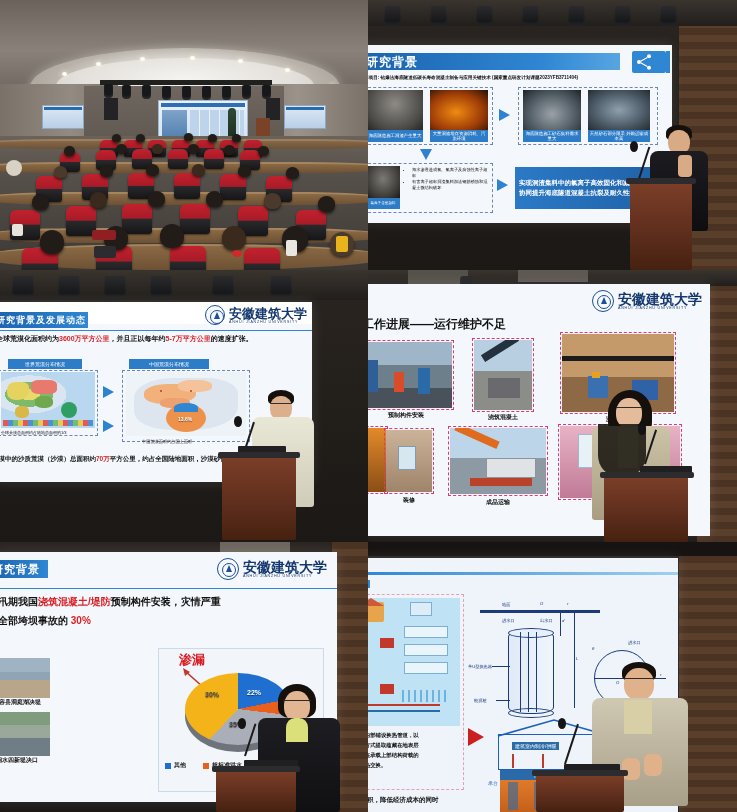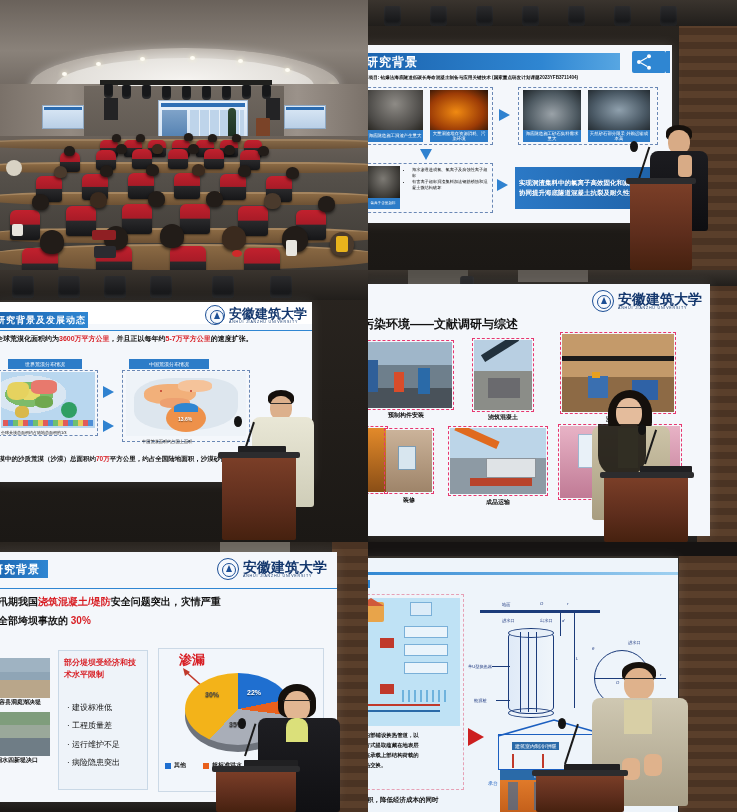--- a/index.html
+++ b/index.html
@@ -519,21 +519,21 @@
     <div class="lamp" style="left:92px;top:6px;width:14px;height:16px"></div>
 
     <div class="screen" style="left:-6px;top:14px;width:348px;height:252px">
       <div class="logo-wrap" style="right:8px;top:6px">
         <div class="logo-seal" style="width:22px;height:22px"></div>
         <div>
           <div class="logo-cn" style="font-size:14px">安徽建筑大学</div>
           <div class="logo-en">ANHUI JIANZHU UNIVERSITY</div>
         </div>
       </div>
-      <div style="position:absolute;left:0;top:32px;font-size:12px;font-weight:bold;color:#111">污染环境——文献调研与综述</div>
+      <div style="position:absolute;left:0;top:32px;font-size:12px;font-weight:bold;color:#111">工作进展——运行维护不足</div>
 
       <div class="dash-pink" style="left:-4px;top:56px;width:96px;height:70px"></div>
       <div class="photo" style="left:-2px;top:58px;width:92px;height:66px;background:
         linear-gradient(180deg,#9fb6c9 0 35%,#6e7f8c 35% 70%,#49525a 70% 100%)">
         <div style="position:absolute;left:4px;top:18px;width:14px;height:32px;background:#2f5f99"></div>
         <div style="position:absolute;left:34px;top:30px;width:10px;height:20px;background:#d94c2a"></div>
         <div style="position:absolute;left:58px;top:26px;width:12px;height:26px;background:#2a6aa8"></div>
       </div>
       <div class="cap-dark" style="left:-2px;top:127px;width:92px">预制构件安装</div>
 
@@ -609,44 +609,35 @@
           <div class="logo-cn" style="font-size:14px">安徽建筑大学</div>
           <div class="logo-en">ANHUI JIANZHU UNIVERSITY</div>
         </div>
       </div>
       <div style="position:absolute;left:-4px;top:8px;width:60px;height:18px;background:linear-gradient(90deg,#1b63ae,#2f86d2)">
         <span class="slide-title-txt" style="left:4px;top:2px;font-size:11px">研究背景</span>
       </div>
       <div style="position:absolute;left:0;top:36px;right:0;height:1px;background:#2f86d2"></div>
 
       <div style="position:absolute;left:-4px;top:42px;right:0;font-size:10px;font-weight:bold;color:#111;line-height:1.5">
-        <span>，汛期我国</span><span class="hl-red">浇筑混凝土/堤防</span><span>安全问题突出，灾情严重</span>
+        <span>，汛期我国</span><span class="hl-red">浇筑混凝土/堤防</span><span>预制构件安装，灾情严重</span>
       </div>
       <div style="position:absolute;left:-4px;top:62px;font-size:10px;font-weight:bold;color:#111">
         <span>占全部垮坝事故的 </span><span class="hl-red">30%</span>
       </div>
 
       <div class="photo" style="left:-8px;top:106px;width:66px;height:40px;background:
         linear-gradient(180deg,#9fb3c2 0 35%,#b9a68a 35% 100%)">
         <div style="position:absolute;left:0;top:14px;right:0;height:8px;background:#8fa5b6"></div>
       </div>
       <div class="cap-dark" style="left:-8px;top:146px;width:66px;font-size:6px">华容县洞庭湖决堤</div>
       <div class="photo" style="left:-8px;top:160px;width:66px;height:44px;background:
         linear-gradient(180deg,#7f9d7c 0 30%,#9aa89a 30% 60%,#6f7d86 60% 100%)"></div>
       <div class="cap-dark" style="left:-8px;top:204px;width:66px;font-size:6px">湘水四新堤决口</div>
 
-      <div style="position:absolute;left:66px;top:98px;width:90px;height:140px;background:#eef3f9;border:1px solid #c9d8e6">
-        <div style="position:absolute;left:5px;top:6px;right:5px;color:#d81f25;font-weight:bold;font-size:8px;line-height:1.5">部分堤坝受经济和技术水平限制</div>
-        <div style="position:absolute;left:8px;top:48px;right:4px;font-size:8px;color:#111;line-height:2.3">
-          <div>·&nbsp;<span>建设标准低</span></div>
-          <div>·&nbsp;<span>工程质量差</span></div>
-          <div>·&nbsp;<span>运行维护不足</span></div>
-          <div>·&nbsp;<span>病险隐患突出</span></div>
-        </div>
-      </div>
 
       <div style="position:absolute;left:166px;top:96px;width:166px;height:144px;background:#f2f6fb;border:1px solid #ccd9e6">
         <div style="position:absolute;left:20px;top:2px;color:#d81f25;font-weight:bold;font-size:13px">渗漏</div>
         <svg style="position:absolute;left:22px;top:18px" width="24" height="22">
           <path d="M22 20 L4 4" stroke="#c0392b" stroke-width="1.6"></path>
           <path d="M2 1 L9 5 L4 9 Z" fill="#c0392b"></path>
         </svg>
 
         <div class="pie-wrap" style="left:26px;top:24px;width:106px;height:72px">
           <div class="pie-shadow"></div>

